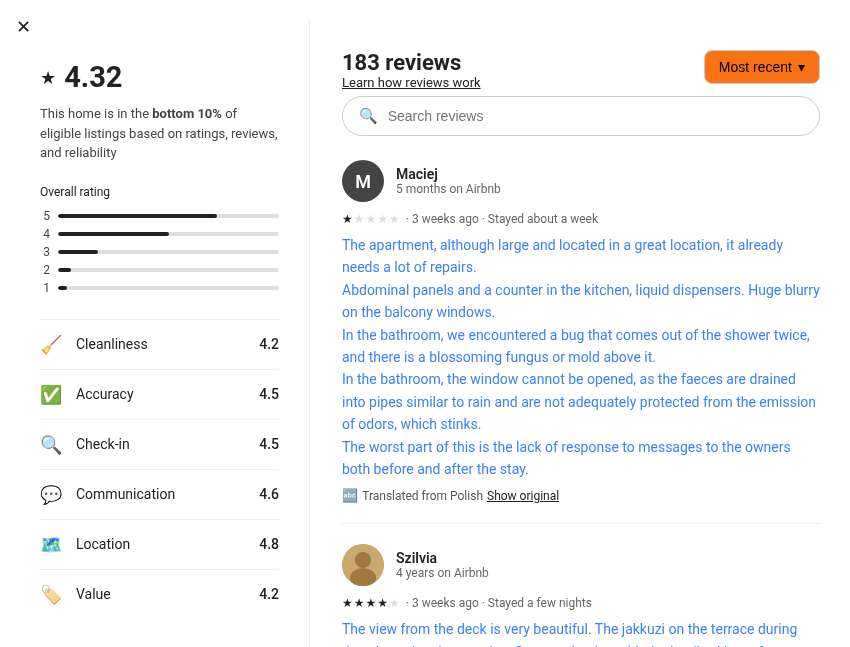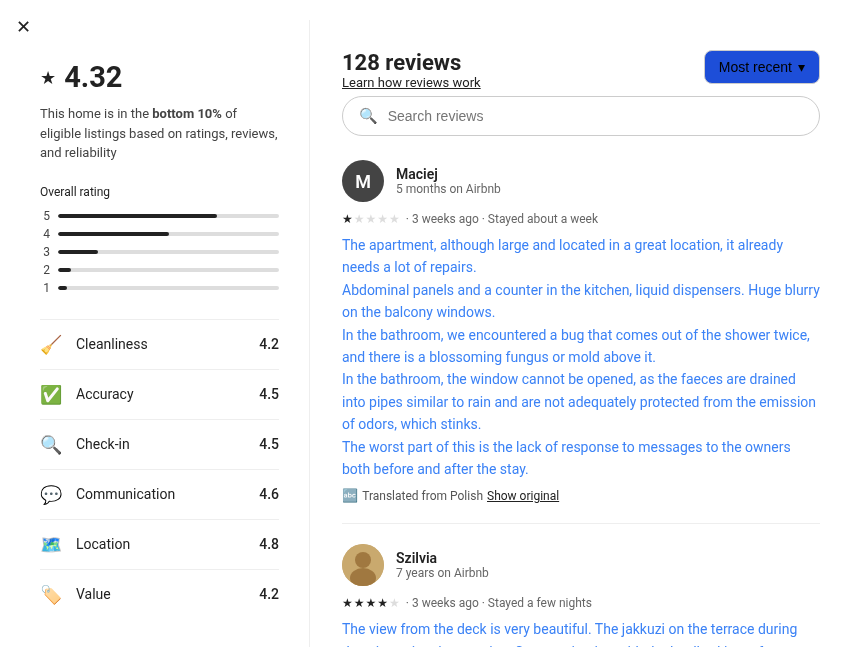--- a/index.html
+++ b/index.html
@@ -138,21 +138,21 @@
     }
     .reviews-count {
       font-size: 22px;
       font-weight: 700;
     }
     .sort-btn {
       display: flex;
       align-items: center;
       gap: 6px;
       border: 1px solid #ccc;
-      background: #1d4ed8;
+      background: #f97316;
       border-radius: 8px;
       padding: 8px 14px;
       font-size: 14px;
       cursor: pointer;
       font-weight: 500;
     }
     .learn-link {
       font-size: 13px;
       color: #222;
       text-decoration: underline;
@@ -333,21 +333,21 @@
     <span class="category-icon">🏷️</span>
     <span class="category-name">Value</span>
     <span class="category-score">4.2</span>
   </div>
         </div>
     </div>
 
     <div class="right-panel">
       <div class="reviews-header">
         <div>
-          <div class="reviews-count">128 reviews</div>
+          <div class="reviews-count">183 reviews</div>
           <a class="learn-link" href="#">Learn how reviews work</a>
         </div>
         <button class="sort-btn">
           <span>Most recent</span>
           <span>▾</span>
         </button>
       </div>
 
       <div class="search-box">
         <span class="search-icon">🔍</span>
@@ -386,21 +386,21 @@
     <div class="reviewer-header">
       <div class="avatar avatar-s">
                 <svg width="42" height="42" viewBox="0 0 42 42">
                   <circle cx="21" cy="21" r="21" fill="#c9a96e"></circle>
                   <ellipse cx="21" cy="16" rx="8" ry="8" fill="#a07840"></ellipse>
                   <ellipse cx="21" cy="34" rx="13" ry="10" fill="#a07840"></ellipse>
                 </svg>
               </div>
       <div>
         <div class="reviewer-name">Szilvia</div>
-        <div class="reviewer-tenure">7 years on Airbnb</div>
+        <div class="reviewer-tenure">4 years on Airbnb</div>
       </div>
     </div>
     <div class="review-meta">
       <div class="stars">
                 <span class="star star-on">★</span>
                 <span class="star star-on">★</span>
                 <span class="star star-on">★</span>
                 <span class="star star-on">★</span>
                 <span class="star star-off">★</span>
               </div>

